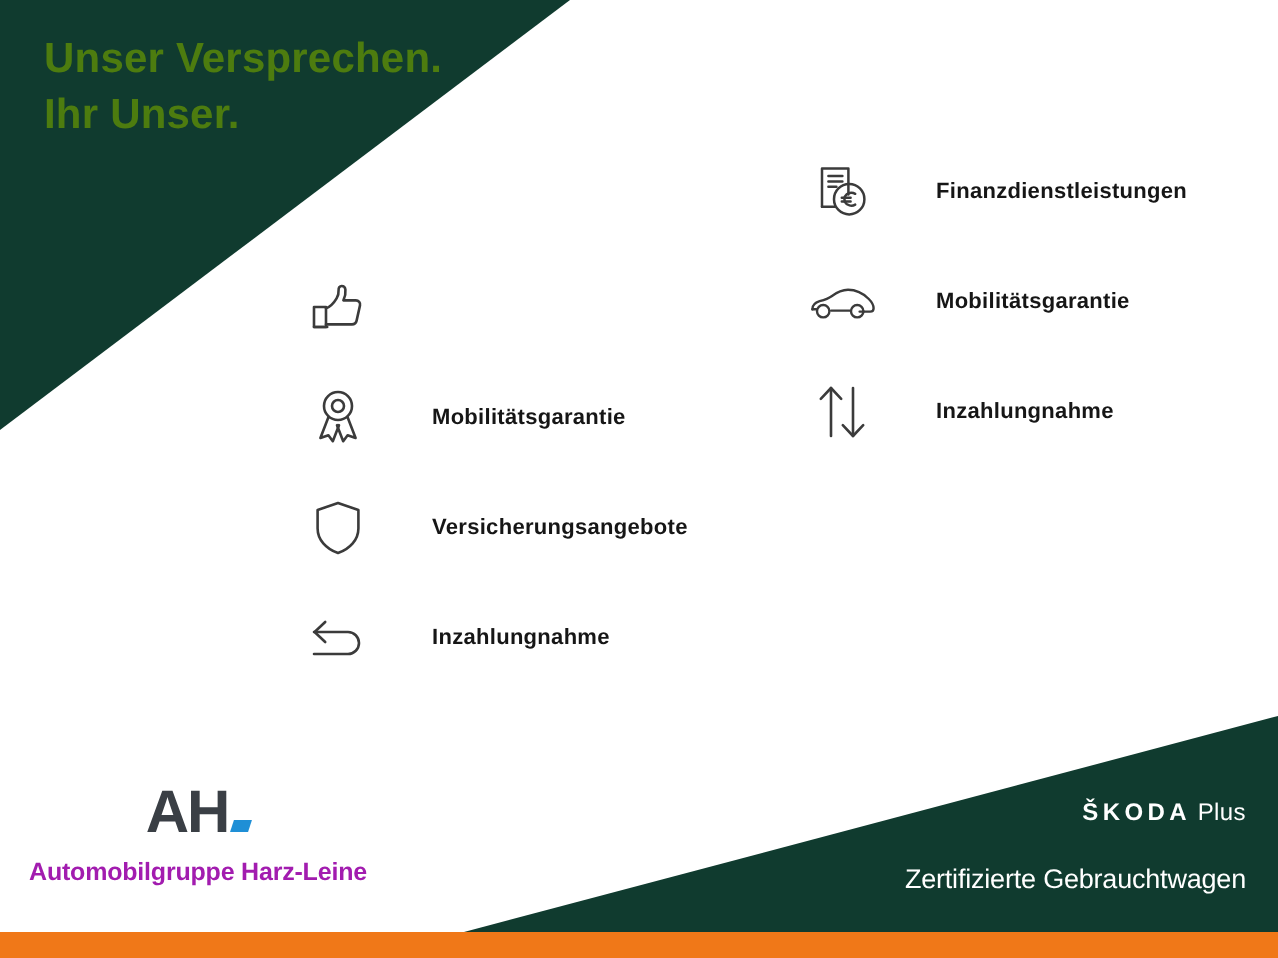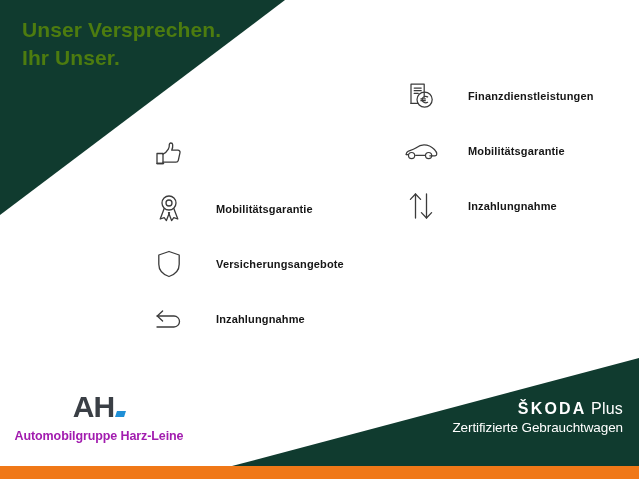--- a/index.html
+++ b/index.html
@@ -72,31 +72,31 @@
     margin-top:7px;
     font-size:12.5px;font-weight:bold;color:#a21caf;
     letter-spacing:-.1px;white-space:nowrap;
   }
 
   .skoda{
     position:absolute;right:16px;top:400px;
     text-align:right;color:#ffffff;
   }
   .skoda-top{
-    font-size:16px;line-height:1.1;white-space:nowrap;
+    font-size:12px;line-height:1.1;white-space:nowrap;
   }
   .skoda-word{
     font-weight:bold;letter-spacing:2.2px;
   }
   .skoda-plus{
     font-weight:400;letter-spacing:.2px;
   }
   .skoda-sub{
     font-size:13.5px;font-weight:400;letter-spacing:-.1px;
-    margin-top:2px;white-space:nowrap;
+    margin-top:19px;white-space:nowrap;
   }
 </style>
 </head>
 <body>
 
 <div class="stage">
 
   <svg class="bg-svg" viewBox="0 0 639 479">
     <rect x="0" y="0" width="639" height="479" fill="#FFFFFF"></rect>
     <polygon points="0,0 285,0 0,215" fill="#103B2F"></polygon>

